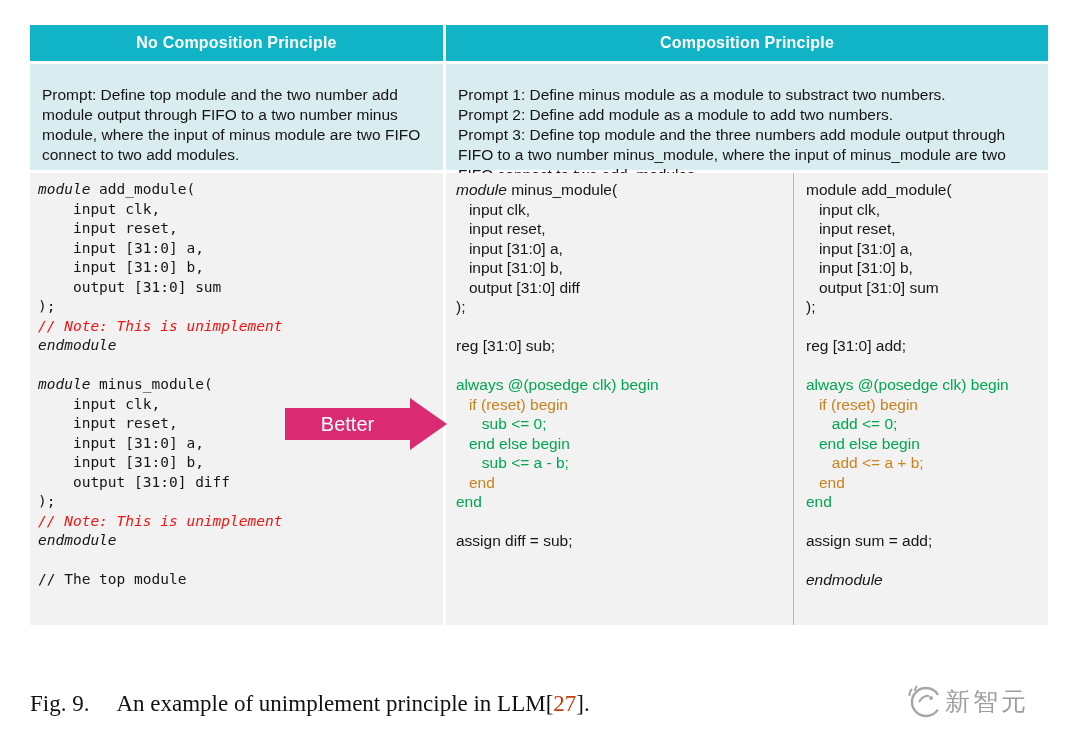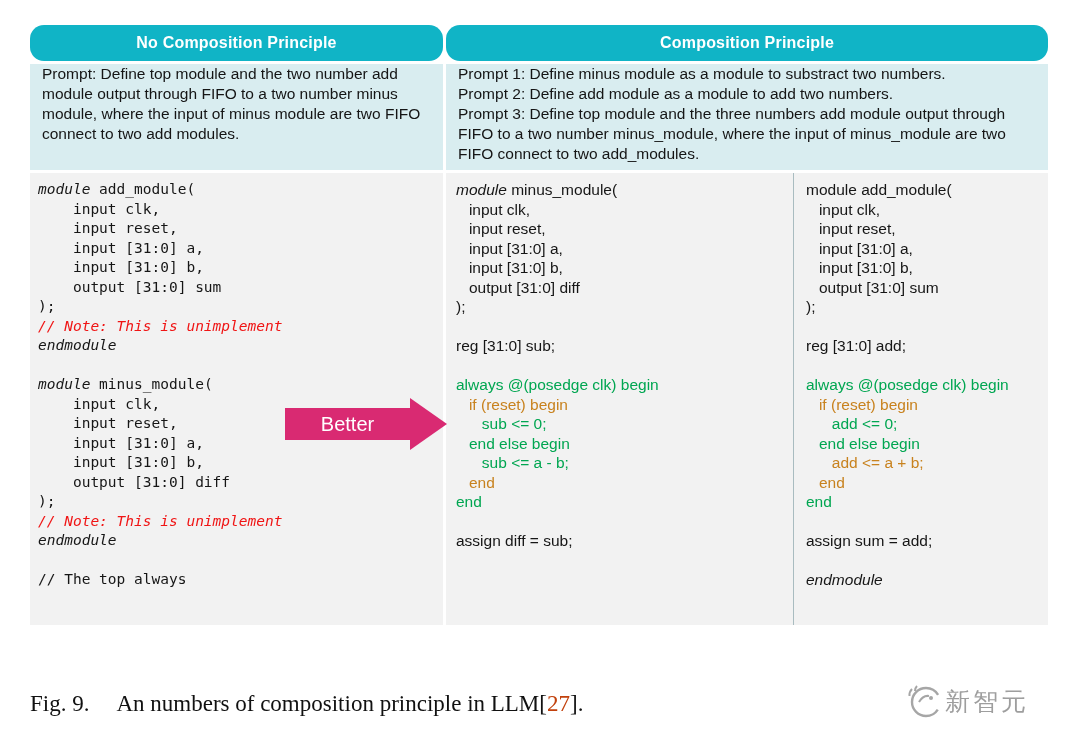--- a/index.html
+++ b/index.html
@@ -3,22 +3,22 @@
 <meta charset="utf-8">
 <style>
   html,body{margin:0;padding:0;background:#fff;}
   .page{position:relative;width:1080px;height:747px;background:#ffffff;overflow:hidden;
         font-family:"Liberation Sans",sans-serif;}
 
   
   .tbl{position:absolute;left:30px;top:25px;display:grid;
        grid-template-columns:413px 602px;grid-template-rows:36px 106px 452px;gap:3px;}
   .head{background:#10b4c6;color:#ffffff;font-weight:bold;font-size:16px;
-        display:flex;align-items:center;justify-content:center;letter-spacing:.2px;border-radius:14px;}
-  .prompt{background:#d9edf0;padding:0 12px 0 12px;font-size:15.5px;line-height:20px;color:#151515;}
+        display:flex;align-items:center;justify-content:center;letter-spacing:.2px;}
+  .prompt{background:#d9edf0;padding:21px 12px 0 12px;font-size:15.5px;line-height:20px;color:#151515;}
   .para{margin:0;}
   .codecell{background:#f2f2f2;box-sizing:border-box;}
   .code-left{padding:7px 4px 0 8px;font-family:"DejaVu Sans Mono",monospace;font-size:14.5px;}
   .split{display:flex;padding:0;}
   .subcol{box-sizing:border-box;padding:7px 0 0 10px;font-size:15.5px;}
   .sub-mid{flex:0 0 347px;}
   .sub-right{flex:1;border-left:1px solid #a9bcc0;padding-left:12px;}
   .code-line{white-space:pre;line-height:19.5px;color:#161616;}
   .c-i{font-style:italic;}
   .c-red{color:#f01515;font-style:italic;}
@@ -78,21 +78,21 @@
         <div class="code-line"><span class="c-i">module</span><span> minus_module(</span></div>
         <div class="code-line"><span>    input clk,</span></div>
         <div class="code-line"><span>    input reset,</span></div>
         <div class="code-line"><span>    input [31:0] a,</span></div>
         <div class="code-line"><span>    input [31:0] b,</span></div>
         <div class="code-line"><span>    output [31:0] diff</span></div>
         <div class="code-line"><span>);</span></div>
         <div class="code-line"><span class="c-red">// Note: This is unimplement</span></div>
         <div class="code-line"><span class="c-i">endmodule</span></div>
         <div class="code-line">&nbsp;</div>
-        <div class="code-line"><span>// The top always</span></div>
+        <div class="code-line"><span>// The top module</span></div>
       </div>
 
     <div class="codecell split">
       <div class="subcol sub-mid">
           <div class="code-line"><span class="c-i">module</span><span> minus_module(</span></div>
           <div class="code-line"><span>   input clk,</span></div>
           <div class="code-line"><span>   input reset,</span></div>
           <div class="code-line"><span>   input [31:0] a,</span></div>
           <div class="code-line"><span>   input [31:0] b,</span></div>
           <div class="code-line"><span>   output [31:0] diff</span></div>
@@ -138,21 +138,21 @@
   </div>
 
   <div class="arrow">
     <div class="arrow-body">
       <span>Better</span>
     </div>
     <div class="arrow-head"></div>
   </div>
 
   <div class="caption">
-    <span class="fig">Fig. 9.</span><span>An numbers of composition principle in LLM[</span><span class="cite">27</span><span>].</span>
+    <span class="fig">Fig. 9.</span><span>An example of unimplement principle in LLM[</span><span class="cite">27</span><span>].</span>
   </div>
 
   <div class="watermark">
     <svg width="40" height="40" viewBox="0 0 40 40">
       <circle cx="21" cy="21" r="14" fill="none" stroke="#a6a6a6" stroke-width="2.4" stroke-dasharray="72 16" stroke-dashoffset="-8"></circle>
       <path d="M14 21 q4 -7 10 -6" fill="none" stroke="#a6a6a6" stroke-width="2"></path>
       <circle cx="26" cy="17" r="2" fill="#a6a6a6"></circle>
       <path d="M7 8 q-3 3 -2.5 7" fill="none" stroke="#a6a6a6" stroke-width="2"></path>
       <path d="M12 5 q-2 2 -2 5" fill="none" stroke="#a6a6a6" stroke-width="2"></path>
     </svg>

